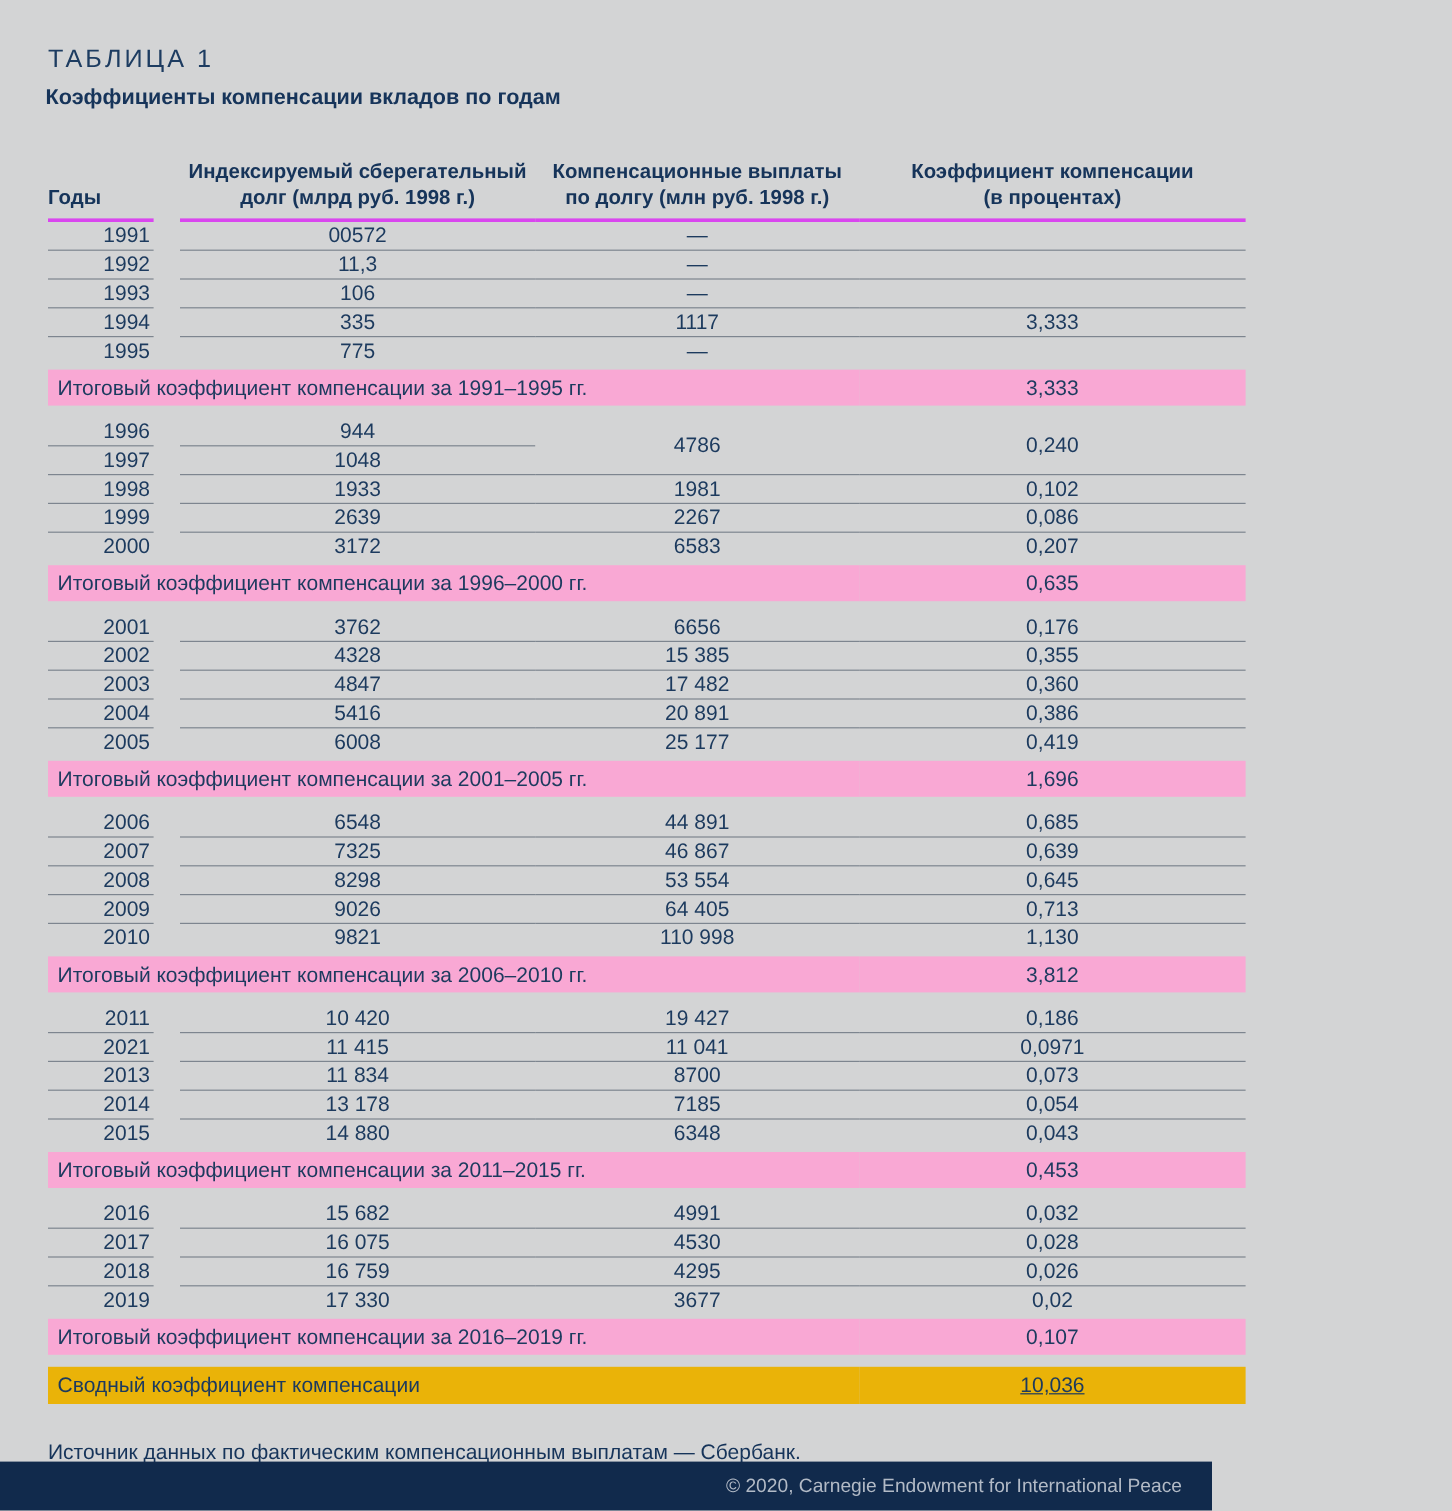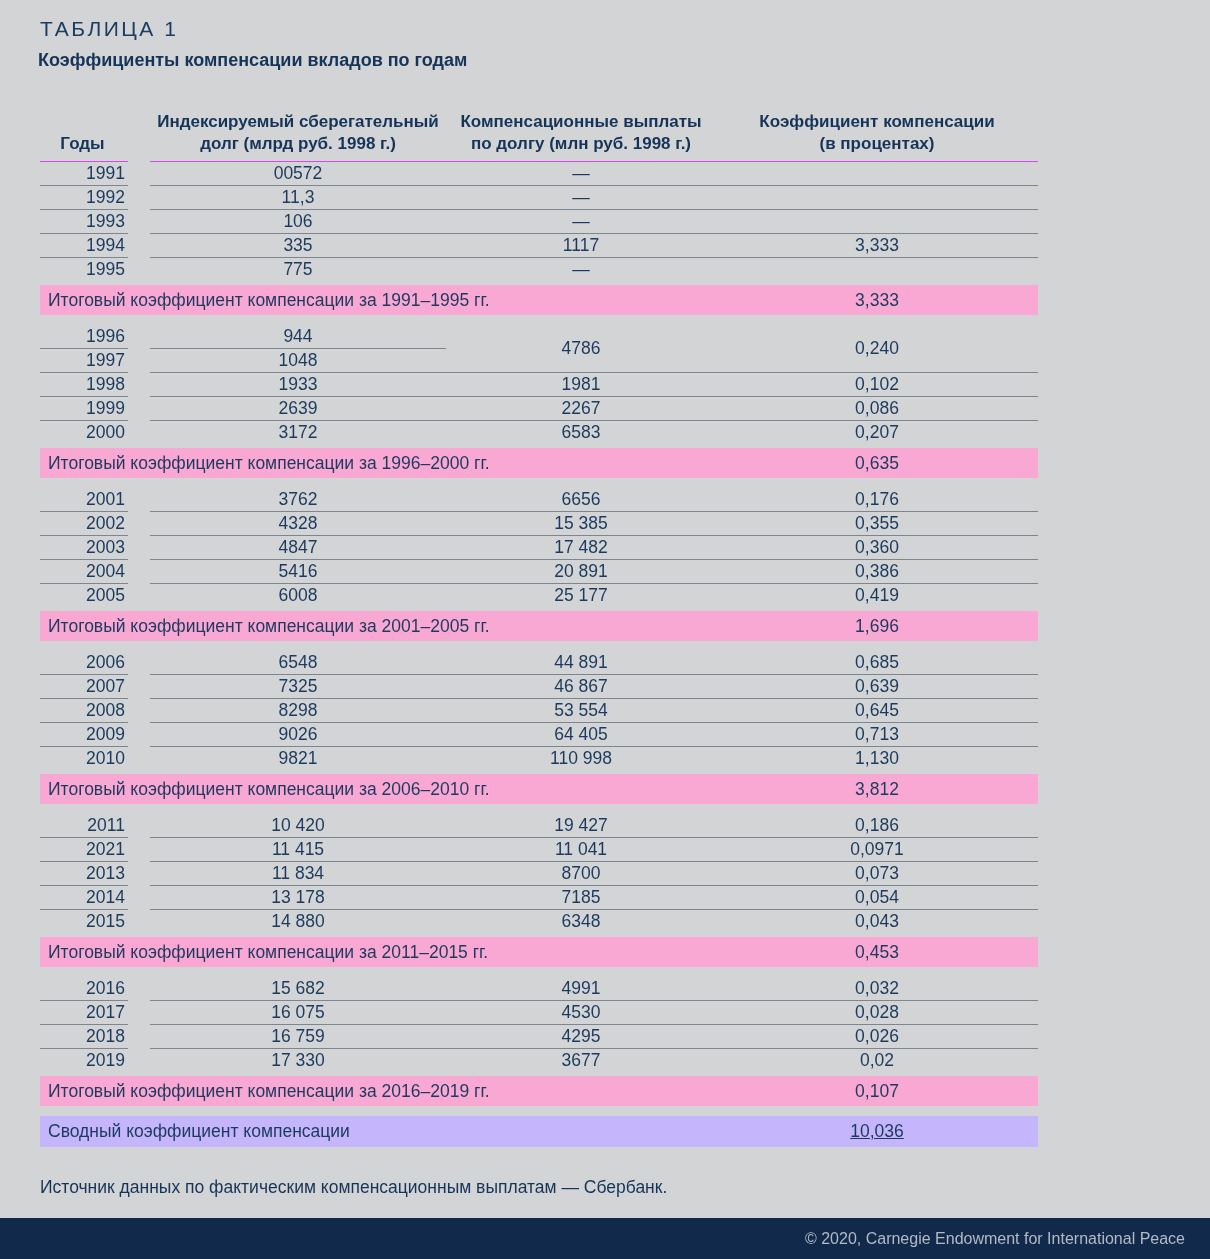--- a/index.html
+++ b/index.html
@@ -1,60 +1,60 @@
 <!DOCTYPE html>
 <html><head>
 <meta charset="utf-8">
 <style>
   html, body { margin:0; padding:0; background:#d3d4d5; }
   .page {
     position:relative; width:1210px; height:1259px; overflow:hidden;
     background:#d3d4d5; color:#1c3a5e;
     font-family:"Liberation Sans", sans-serif;
   }
-  .content { padding:17px 40px 0 40px; }
+  .content { padding:38px 40px 0 40px; }
   .kicker { font-size:21px; letter-spacing:2.5px; color:#1d3c61; font-weight:400; }
   .title  { font-size:18px; font-weight:bold; margin:9px 0 0 -2px; color:#16345a; }
 
   table.comp {
     border-collapse:collapse; table-layout:fixed; width:998px; margin-top:40px;
   }
   th {
     font-weight:bold; font-size:17px; line-height:22px; vertical-align:bottom;
-    padding:0 0 6px 0; border-bottom:1px solid #d946ef; color:#16345a;
+    padding:0 0 6px 0; border-bottom:3px solid #d946ef; color:#16345a;
   }
-  th.years { text-align:center; padding-right:3px; }
+  th.years { text-align:left; padding-right:3px; }
   th.sp    { border-bottom:none; }
   th.c     { text-align:center; white-space:pre-line; }
 
   td { font-size:17.5px; color:#1c3a5e; padding:0; }
   tr.data    { height:23px; }
   tr.data td { line-height:23px; }
   td.y  { text-align:right; padding-right:3px; }
   td.n  { text-align:center; }
   td.bb { border-bottom:1px solid #7d858f; }
   td.sp { border-bottom:none; }
 
   tr.minigap td { height:4px; }
   tr.gap td     { height:10px; }
 
   tr.summary       { background:#f9a8d4; }
   tr.summary td    { height:30px; line-height:30px; }
   tr.summary .lbl  { padding-left:8px; text-align:left; }
   tr.summary .val  { text-align:center; }
 
-  tr.overall       { background:#c4b5fd; }
+  tr.overall       { background:#eab308; }
   tr.overall td    { height:31px; line-height:31px; }
   tr.overall .lbl  { padding-left:8px; text-align:left; }
   tr.overall .val  { text-align:center;text-decoration:underline; }
 
   .source { font-weight:normal; font-size:17.5px; margin:30px 0 0 0; color:#16345a; }
 
   .footer-bar {
-    position:absolute; left:0; bottom:0; width:1210px; height:41px;
+    position:absolute; left:0; bottom:0; width:1010px; height:41px;
     background:#112a4c; box-sizing:border-box;
     display:flex; align-items:center; justify-content:flex-end; padding-right:25px;
   }
   .footer-bar span { color:#b2bac6; font-size:16px; font-weight:300; }
 </style>
 </head>
 <body>
 
 <div class="page">
   <div class="content">

